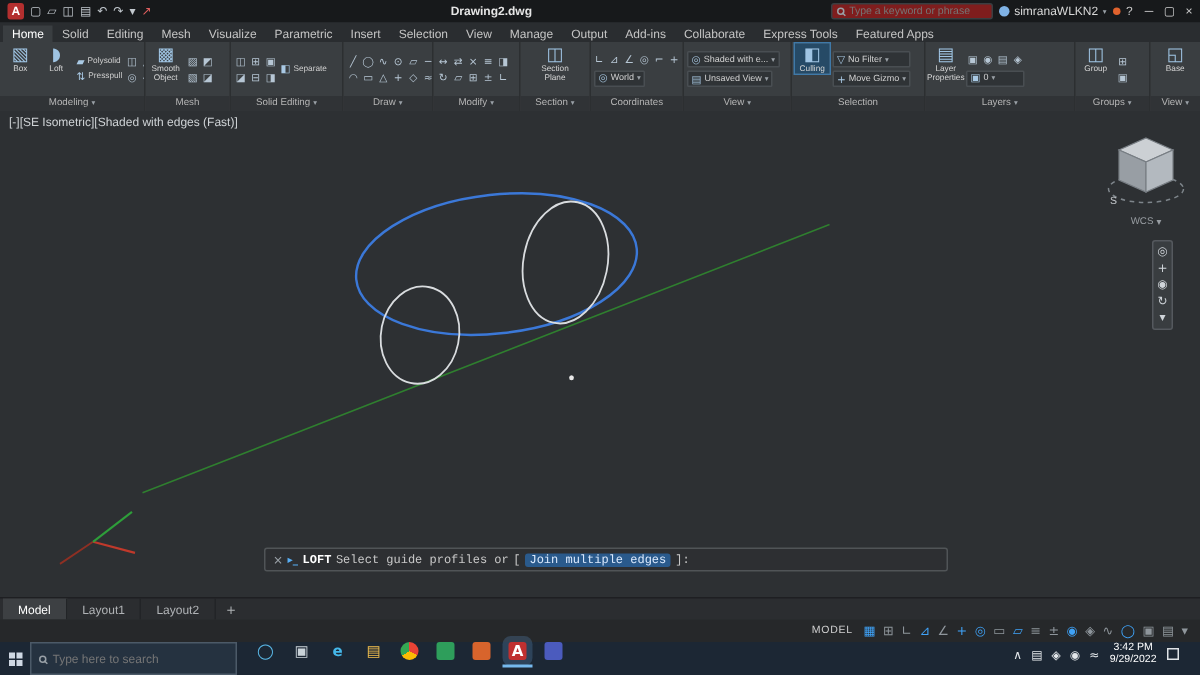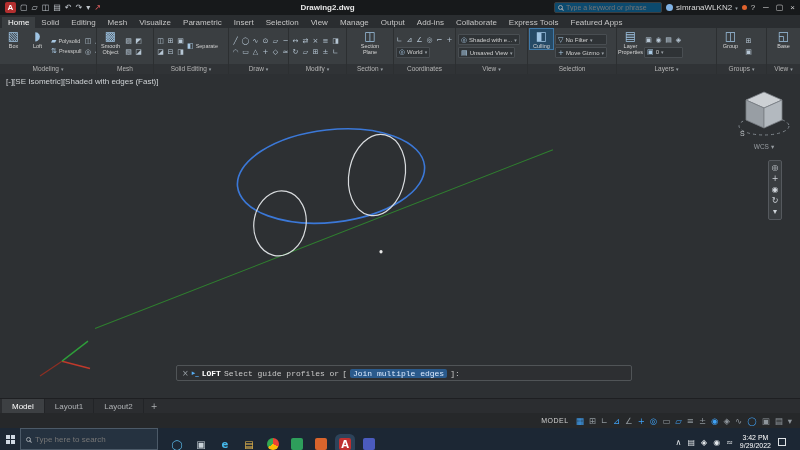--- a/index.html
+++ b/index.html
@@ -8,21 +8,21 @@
   .app{position:relative;width:800px;height:450px;display:flex;flex-direction:column;background:#2d3033;}
 
   
   .titlebar{height:15px;background:#17191b;display:flex;align-items:center;gap:4px;padding:0 5px;color:#c8c8c8;font-size:8px;flex:0 0 auto;}
   .logo{width:11px;height:11px;background:#b32f2f;color:#fff;font-weight:bold;font-size:8px;display:flex;align-items:center;justify-content:center;border-radius:2px;}
   .qat{display:flex;gap:4px;color:#c2c8ce;font-size:8px;}
   .qicon{cursor:default;}
   .share{color:#e05f5f;font-size:8px;}
   .tb-center{flex:1;display:flex;justify-content:center;gap:10px;min-width:0;white-space:nowrap;color:#cfcfcf;}
   .tb-center .doc{color:#e6e6e6;font-weight:bold;}
-  .tsearch{display:flex;align-items:center;gap:3px;background:#0c4a6e;border:1px solid #3a3e41;border-radius:2px;height:11px;padding:0 3px;}
+  .tsearch{display:flex;align-items:center;gap:3px;background:#7f1d1d;border:1px solid #3a3e41;border-radius:2px;height:11px;padding:0 3px;}
   .tsearch input{background:transparent;border:none;outline:none;color:#9aa1a7;font-size:7px;width:92px;}
   .mag{width:5px;height:5px;border:1px solid #9aa1a7;border-radius:50%;position:relative;display:inline-block;}
   .mag::after{content:"";position:absolute;width:3px;height:1px;background:#9aa1a7;right:-2px;bottom:-1px;transform:rotate(45deg);}
   .user{display:flex;align-items:center;gap:3px;color:#d8d8d8;}
   .avatar{width:7px;height:7px;border-radius:50%;background:#7fb2e5;display:inline-block;}
   .badge{width:5px;height:5px;border-radius:50%;background:#e0622d;display:inline-block;}
   .help{color:#c9c9c9;}
   .winctl{display:flex;gap:7px;color:#cfcfcf;font-size:8px;margin-left:4px;}
 
   
@@ -83,21 +83,21 @@
   .ltab.active{background:#3d4043;color:#fff;}
   .lplus{display:flex;align-items:center;padding:0 7px;color:#b0b3b6;cursor:default;}
 
   
   .statusbar{height:15px;background:#26282a;display:flex;align-items:center;justify-content:flex-end;gap:5px;padding-right:8px;flex:0 0 auto;}
   .sb-model{font-size:7px;color:#d0d0d0;letter-spacing:.5px;margin-right:2px;cursor:default;}
   .sicon{font-size:8.5px;color:#8f969c;line-height:10px;cursor:default;}
   .sicon.on{color:#3fa2f7;}
 
   
-  .taskbar{height:22px;background:#1c2734;display:flex;align-items:flex-end;flex:0 0 auto;}
+  .taskbar{height:22px;background:#1c2734;display:flex;align-items:flex-start;flex:0 0 auto;}
   .startbtn{width:20px;height:100%;display:flex;align-items:center;justify-content:center;}
   .winlogo{display:grid;grid-template-columns:4px 4px;grid-template-rows:4px 4px;gap:1px;}
   .winlogo i{background:#cfd8e3;display:block;}
   .tbsearch{width:138px;height:100%;background:#253240;border:1px solid #4c5a68;display:flex;align-items:center;gap:4px;padding:0 5px;}
   .tbsearch input{background:transparent;border:none;outline:none;color:#dfe3e6;font-size:8px;width:110px;}
   .tapps{display:flex;align-items:center;gap:12px;margin-left:13px;}
   .tapp{min-width:12px;height:12px;display:flex;align-items:center;justify-content:center;font-size:10px;font-weight:bold;border-radius:2px;position:relative;cursor:default;}
   .tapp.circle{border-radius:50%;width:12px;}
   .tapp.square{width:12px;}
   .tapp.active{box-shadow:0 0 0 4px rgba(90,140,190,.28);}

